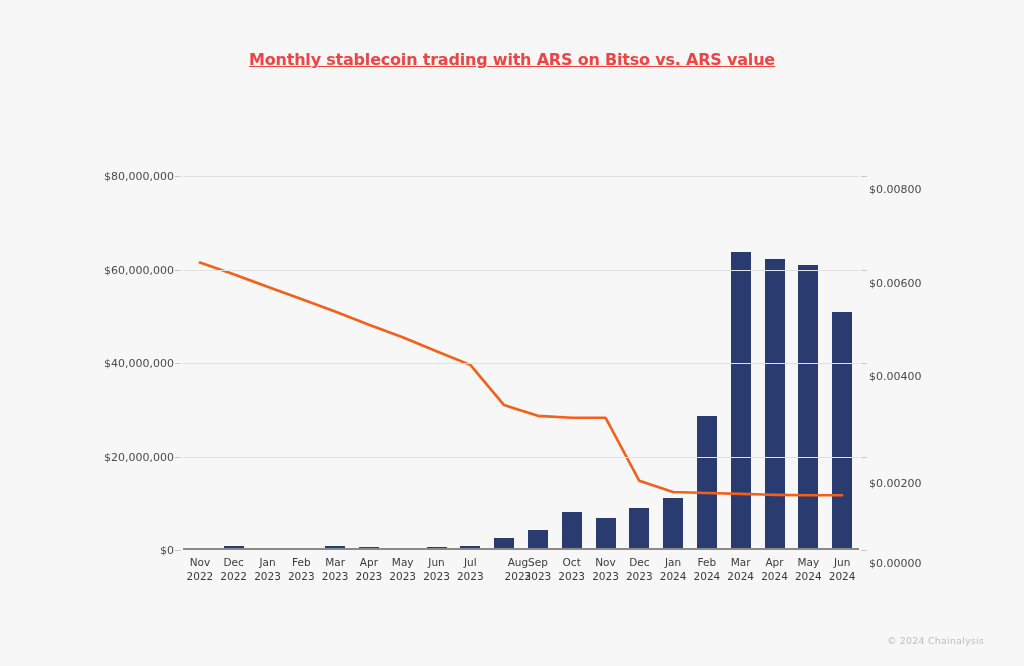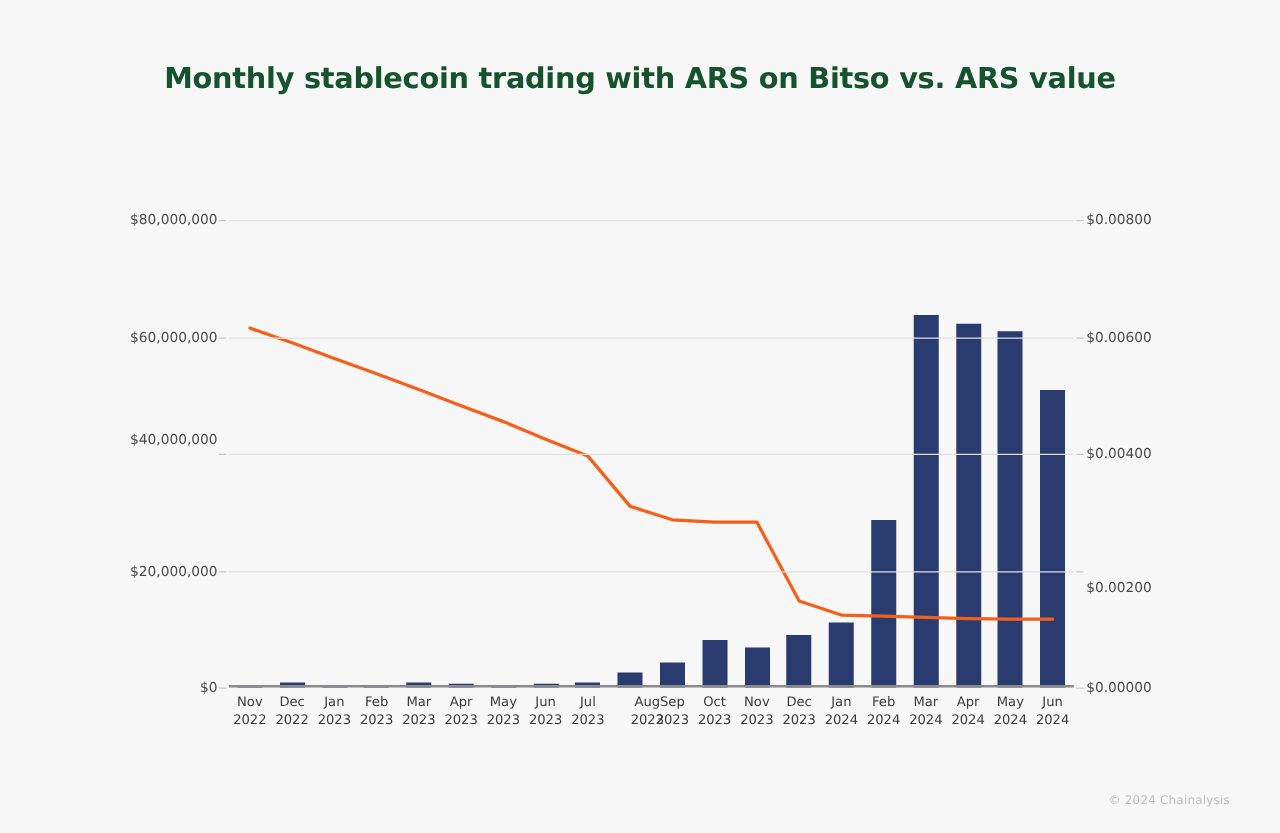--- a/index.html
+++ b/index.html
@@ -7,21 +7,21 @@
     width:1024px;height:666px;
     background:#f7f7f7;
     font-family:"DejaVu Sans","Liberation Sans",sans-serif;
     color:#2b2b2b;
     overflow:hidden;
   }
   .page{position:relative;width:1024px;height:666px;box-sizing:border-box;}
 
   .title{
     position:absolute;left:0;top:50px;width:1024px;text-align:center;
-    font-size:23px;font-weight:700;letter-spacing:-0.2px;color:#14532d;
+    font-size:16px;font-weight:700;letter-spacing:-0.2px;color:#ef4444;text-decoration:underline;
   }
   .subtitle{
     position:absolute;left:0;top:80px;width:1024px;text-align:center;
     font-size:16px;font-weight:400;color:#3b3b3b;
   }
 
   .legend{
     position:absolute;left:0;top:136px;width:1024px;
     display:flex;justify-content:center;align-items:center;gap:26px;
   }
@@ -46,21 +46,21 @@
     position:absolute;right:100%;margin-right:9px;
     transform:translateY(-50%);
     font-size:11px;color:#4a4a4a;white-space:nowrap;text-align:right;
   }
   .tick-left-dash{
     position:absolute;right:100%;margin-right:2px;width:6px;height:1px;background:#c9c9c9;
   }
   .tick-right{
     position:absolute;left:100%;margin-left:10px;
     transform:translateY(-50%);
-    font-size:11px;color:#4a4a4a;white-space:nowrap;
+    font-size:11px;color:#4a4a4a;white-space:nowrap;margin-top:13px;
   }
   .tick-right-dash{
     position:absolute;left:100%;margin-left:2px;width:6px;height:1px;background:#c9c9c9;
   }
 
   .bars{position:absolute;left:0;top:0;width:100%;height:100%;}
   .bar{
     position:absolute;bottom:0;background:#2a3b70;
   }
   .linesvg{position:absolute;left:0;top:0;width:100%;height:100%;overflow:visible;}
@@ -118,21 +118,21 @@
       <div class="tick-left" style="top: 374px;">$0</div>
       <div class="tick-right-dash" style="top: 374px;"></div>
       <div class="tick-right" style="top: 374px;">$0.00000</div>
       <div class="gridline" style="top: 280.5px;"></div>
       <div class="tick-left-dash" style="top: 280.5px;"></div>
       <div class="tick-left" style="top: 280.5px;">$20,000,000</div>
       <div class="tick-right-dash" style="top: 280.5px;"></div>
       <div class="tick-right" style="top: 294px;">$0.00200</div>
       <div class="gridline" style="top: 187px;"></div>
       <div class="tick-left-dash" style="top: 187px;"></div>
-      <div class="tick-left" style="top: 176px;">$40,000,000</div>
+      <div class="tick-left" style="top: 187px;">$40,000,000</div>
       <div class="tick-right-dash" style="top: 187px;"></div>
       <div class="tick-right" style="top: 187px;">$0.00400</div>
       <div class="gridline" style="top: 93.5px;"></div>
       <div class="tick-left-dash" style="top: 93.5px;"></div>
       <div class="tick-left" style="top: 93.5px;">$60,000,000</div>
       <div class="tick-right-dash" style="top: 93.5px;"></div>
       <div class="tick-right" style="top: 93.5px;">$0.00600</div>
       <div class="gridline" style="top: 0px;"></div>
       <div class="tick-left-dash" style="top: 0px;"></div>
       <div class="tick-left" style="top: 0px;">$80,000,000</div>

